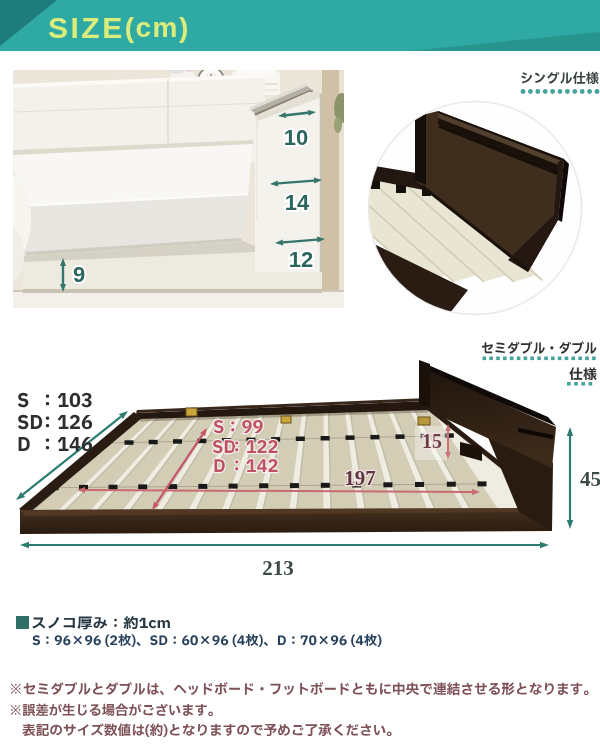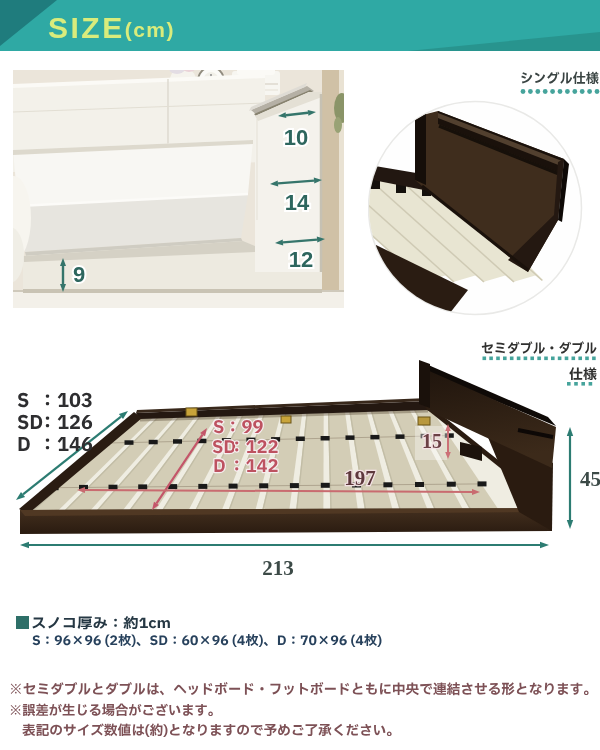--- a/index.html
+++ b/index.html
@@ -4,21 +4,21 @@
 .page{position:absolute;left:0;top:0;width:600px;height:750px;background:#ffffff;overflow:hidden;font-family:"Liberation Sans",sans-serif}
 </style></head><body>
 <div class="page">
 
 <svg width="600" height="52" style="position:absolute;left:0;top:0" viewBox="0 0 600 52">
 <rect x="0" y="0" width="600" height="51" fill="#2fa9a4"></rect>
 <polygon points="0,0 57,0 0,46" fill="#1f7c7d"></polygon>
 <polygon points="408,51 600,51 600,32" fill="#28948e"></polygon>
 </svg>
 
-<div style="position:absolute;left:48px;top:13px;color:#d9ec7c;font-weight:bold;font-size:30px;letter-spacing:2.5px;line-height:30px">SIZE<span style="font-size:21px;letter-spacing:1.5px;vertical-align:1px">(cm)</span></div>
+<div style="position:absolute;left:48px;top:13px;color:#d9ec7c;font-weight:bold;font-size:30px;letter-spacing:2.5px;line-height:30px">SIZE<span style="font-size:28px;letter-spacing:1.5px;vertical-align:1px">(cm)</span></div>
 
 <svg width="331" height="238" style="position:absolute;left:13px;top:70px" viewBox="0 0 331 238">
 <rect x="0" y="0" width="331" height="238" fill="#ebe5da"></rect>
 
 <rect x="309" y="0" width="22" height="238" fill="#d0c1a6"></rect>
       <rect x="326" y="0" width="5" height="238" fill="#e9e2d3"></rect>
 
 <rect x="0" y="221" width="331" height="17" fill="#f3f0e9"></rect>
       <rect x="0" y="220" width="331" height="2" fill="#cfc9bb"></rect>
 

